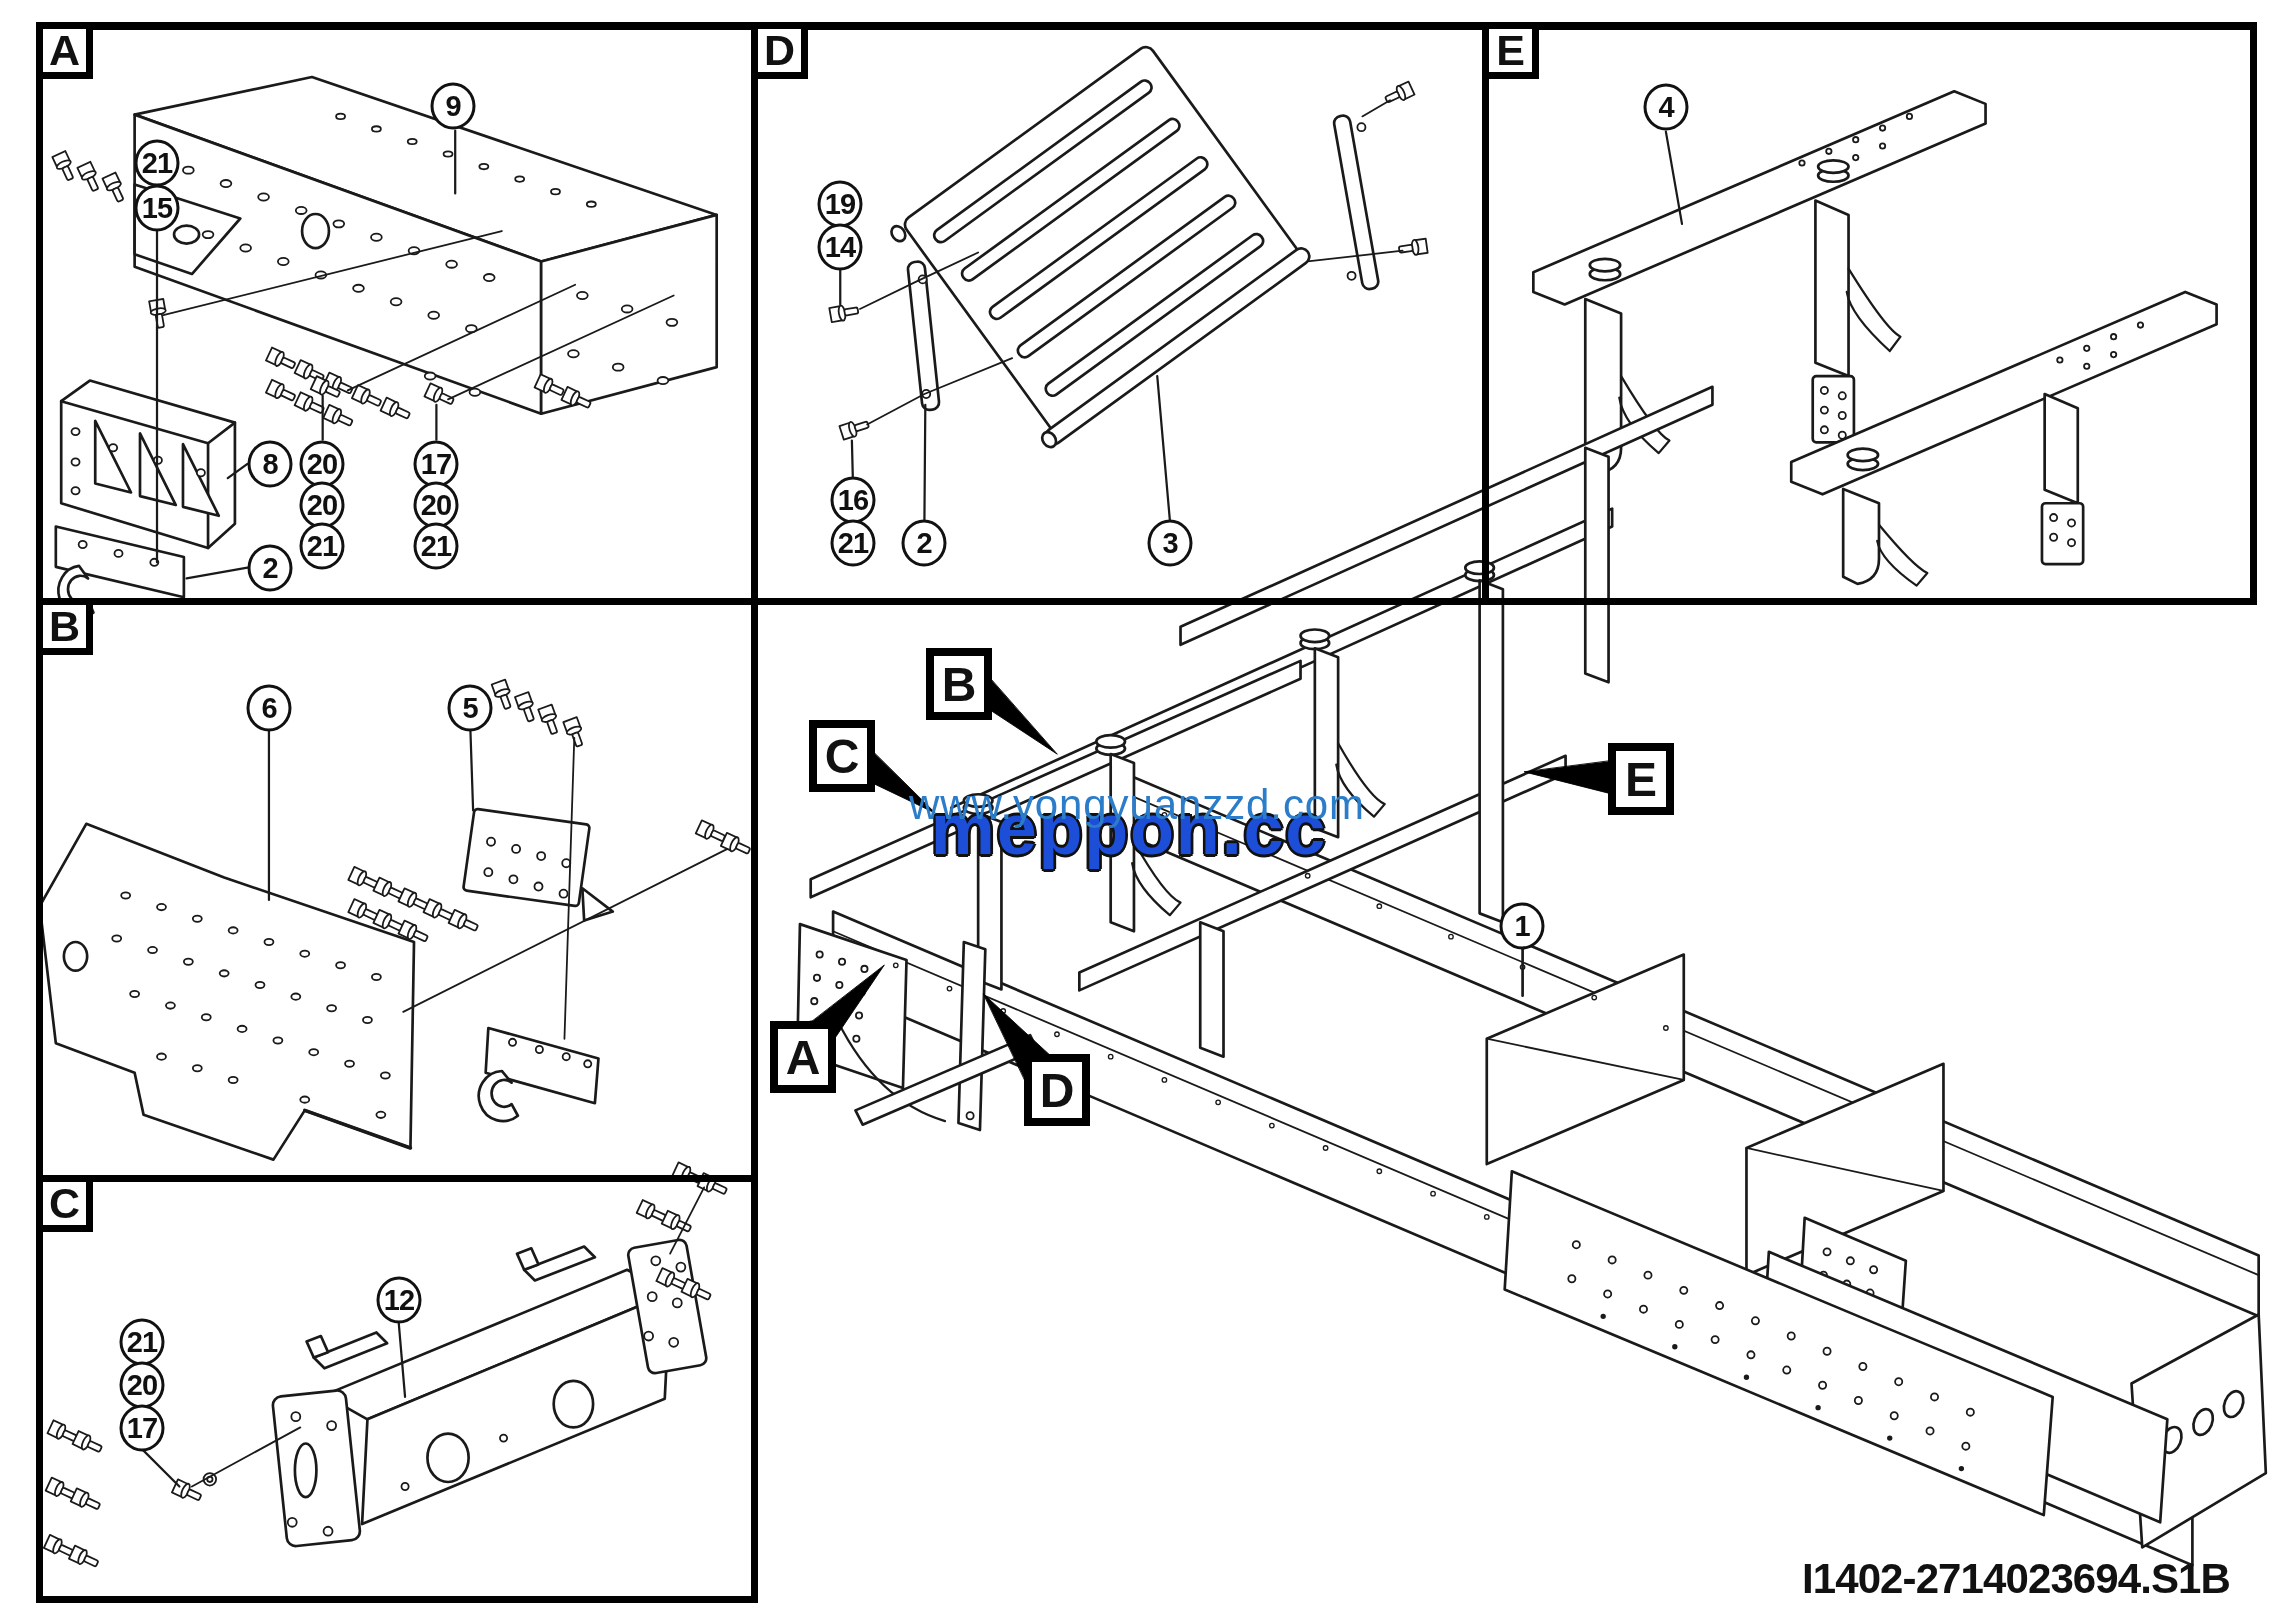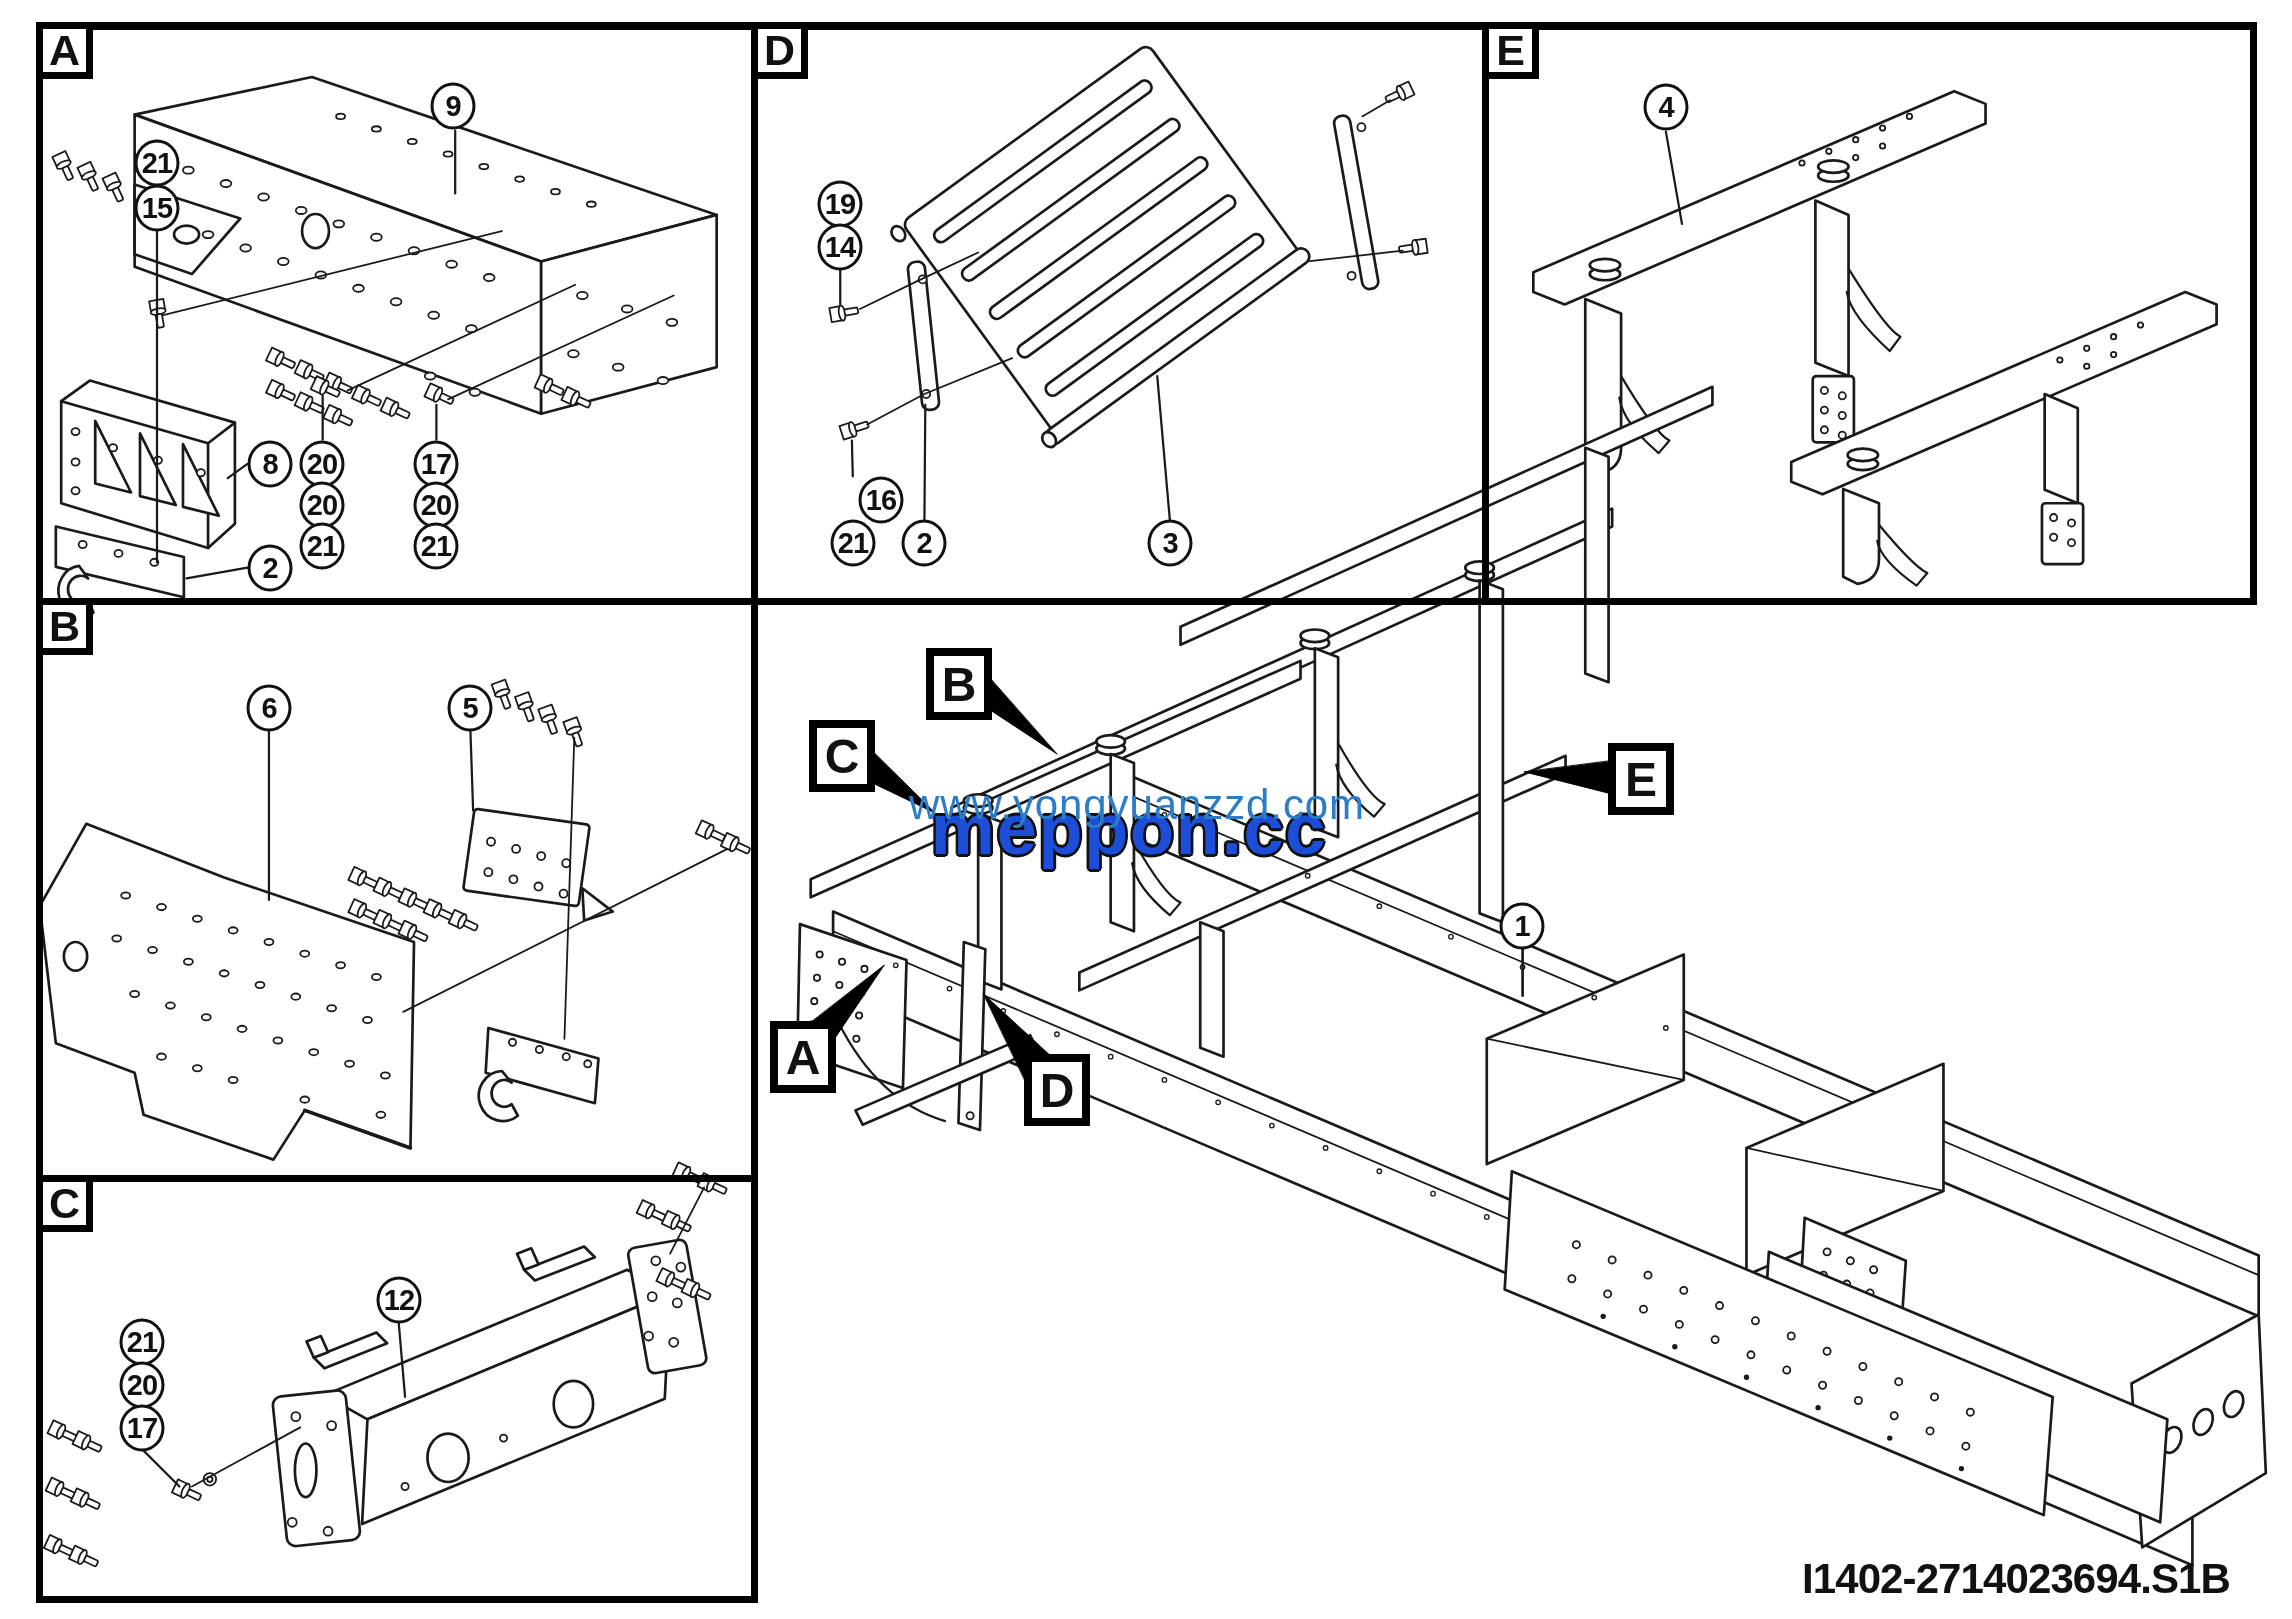--- a/index.html
+++ b/index.html
@@ -598,21 +598,21 @@
   <div class="callout" style="left:270px;top:568px;">
       <span>2</span>
     </div>
 
   <div class="callout" style="left:840px;top:204px;">
       <span>19</span>
     </div>
   <div class="callout" style="left:840px;top:247px;">
       <span>14</span>
     </div>
-  <div class="callout" style="left:853px;top:500px;margin-left:28px;">
+  <div class="callout" style="left:853px;top:500px;">
       <span>16</span>
     </div>
   <div class="callout" style="left:853px;top:543px;">
       <span>21</span>
     </div>
   <div class="callout" style="left:924px;top:543px;">
       <span>2</span>
     </div>
   <div class="callout" style="left:1170px;top:543px;">
       <span>3</span>

